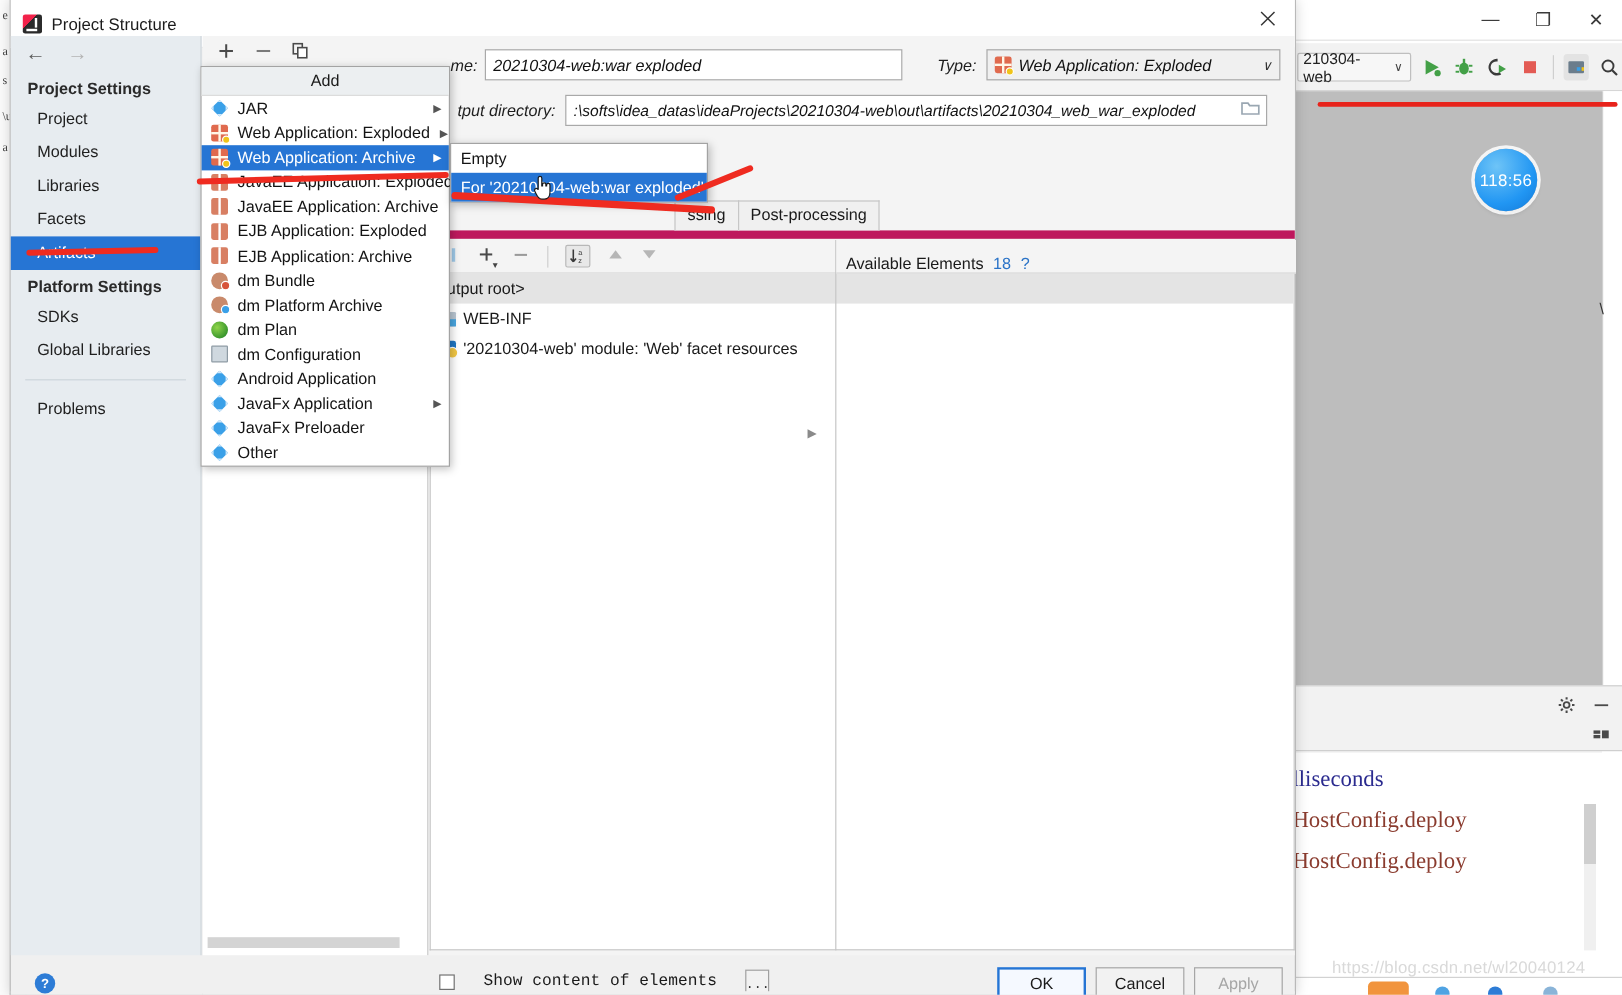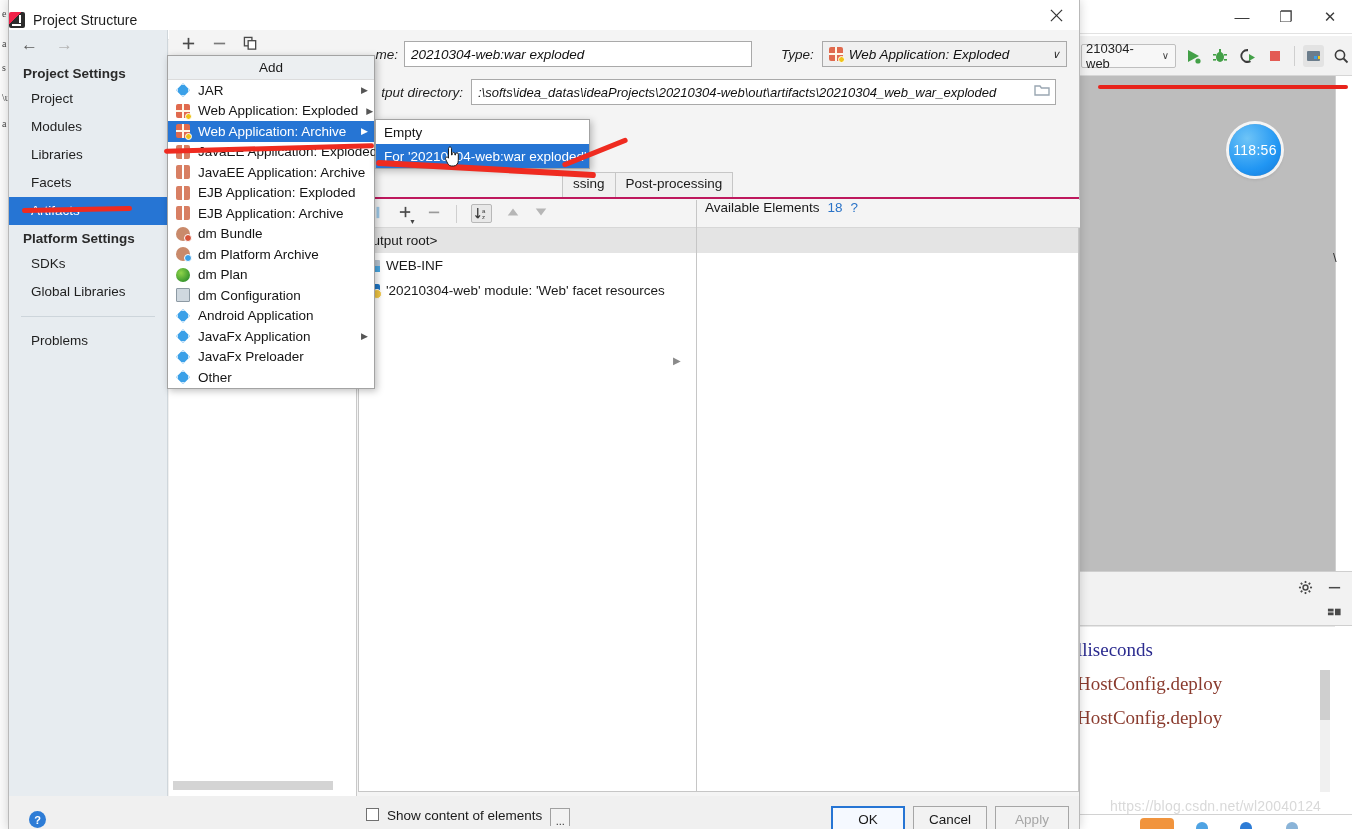--- a/index.html
+++ b/index.html
@@ -92,21 +92,21 @@
   .taskbar-dot { position:absolute; top:822px; width:12px; height:12px; border-radius:50%; }
 
   
   .dialog {
     position:absolute; left:8px; top:0; width:1072px; height:829px;
     background:#f0f0f0; border:1px solid #b9b9b9; border-top:none;
     box-shadow:0 0 10px rgba(0,0,0,.18);
   }
   .dlg-title {
     height:40px; background:#ffffff; display:flex; align-items:center;
-    gap:8px; border-bottom:1px solid #e6e6e6;
+    padding-left:10px; gap:8px; border-bottom:1px solid #e6e6e6;
   }
   .dlg-title-text { font-size:14px; color:#1c1c1c; }
   .dlg-close {
     position:absolute; right:0; top:0; width:46px; height:30px;
     display:flex; align-items:center; justify-content:center; font-size:15px; color:#333;
   }
   .ij-logo {
     width:16px; height:16px; border-radius:2px;
     background:
       linear-gradient(135deg,#f2224a 0%, #f2224a 38%, #2b2b2b 38%, #2b2b2b 100%);
@@ -164,56 +164,56 @@
     overflow:hidden; white-space:nowrap;
   }
   .fselect {
     height:26px; border:1px solid #a9a9a9; background:#f0f0f0;
     display:flex; align-items:center; gap:6px; padding:0 6px; font-size:13.5px; color:#111;
   }
   .chev { margin-left:auto; color:#333; font-size:11px; }
 
   .tabs {
     position:absolute; left:0; top:143px; width:721px; height:26px;
-    display:flex; align-items:flex-end; border-bottom:2px solid #be185d;
+    display:flex; align-items:flex-end; border-bottom:7px solid #be185d;
   }
   .tab {
     height:25px; padding:3px 10px 0 10px; font-size:13.5px; color:#1a1a1a;
     background:#f0f0f0; border:1px solid #c6c6c6; border-bottom:none; margin-right:-1px;
   }
 
   .panes { position:absolute; left:0; top:170px; width:721px; height:592px; background:#fff;
            border:1px solid #c6c6c6; border-top:none; }
   .pane-tools {
     height:28px; display:flex; align-items:center; gap:14px; padding-left:10px;
     background:#f4f4f4; border-bottom:1px solid #d7d7d7;
   }
   .pane-split { position:absolute; left:337px; top:0; width:1px; height:592px; background:#c6c6c6; }
   .avail-head {
     position:absolute; left:338px; top:0; width:383px; height:28px;
-    display:flex; align-items:flex-start; gap:8px; padding-left:8px;
+    display:flex; align-items:flex-end; gap:8px; padding-left:8px;
     background:#f4f4f4; border-bottom:1px solid #d7d7d7; font-size:13.5px;
   }
   .qmark { color:#2a73c7; font-weight:normal; }
 
   .tree-row { display:flex; align-items:center; gap:6px; height:25px; padding-left:6px; font-size:13.5px; }
   .tree-row.header { background:#e4e4e4; }
   .tree-row.sel-bg { background:#e8e8e8; }
   .folder-ico { width:15px; height:12px; background:#b9c6d2; border-radius:1px; position:relative; }
   .folder-ico::after { content:""; position:absolute; right:0; bottom:0; width:6px; height:6px; background:#49a6e0; }
   .mod-ico { width:15px; height:13px; background:#1f76c4; border-radius:2px; position:relative; }
   .mod-ico::after { content:""; position:absolute; right:-2px; bottom:-2px; width:8px; height:8px;
                     background:#f2c744; border-radius:50%; border:1px solid #fff; }
   .show-content {
     position:absolute; left:0; top:766px;
   }
   .footer-area { position:absolute; left:160px; top:796px; width:910px; height:33px; background:#f0f0f0; }
   .dlg-footer-left { position:absolute; left:0; top:796px; width:160px; height:33px; background:#f0f0f0; }
 
-  .check-row { display:flex; align-items:flex-start; gap:8px; font-size:13.5px; }
+  .check-row { display:flex; align-items:center; gap:24px; font-size:13.5px;font-family:Liberation Mono, monospace; }
   .checkbox { width:13px; height:13px; border:1px solid #707070; background:#fff; }
   .dots-btn {
     width:20px; height:20px; border:1px solid #a0a0a0; background:#f2f2f2;
     display:flex; align-items:flex-end; justify-content:center; font-size:11px; color:#333; line-height:12px;
   }
 
   .help-btn {
     position:absolute; left:20px; top:811px; width:17px; height:17px; border-radius:50%;
     background:#2d7cd6; color:#fff; font-size:11px; font-weight:bold;
     display:flex; align-items:center; justify-content:center;

